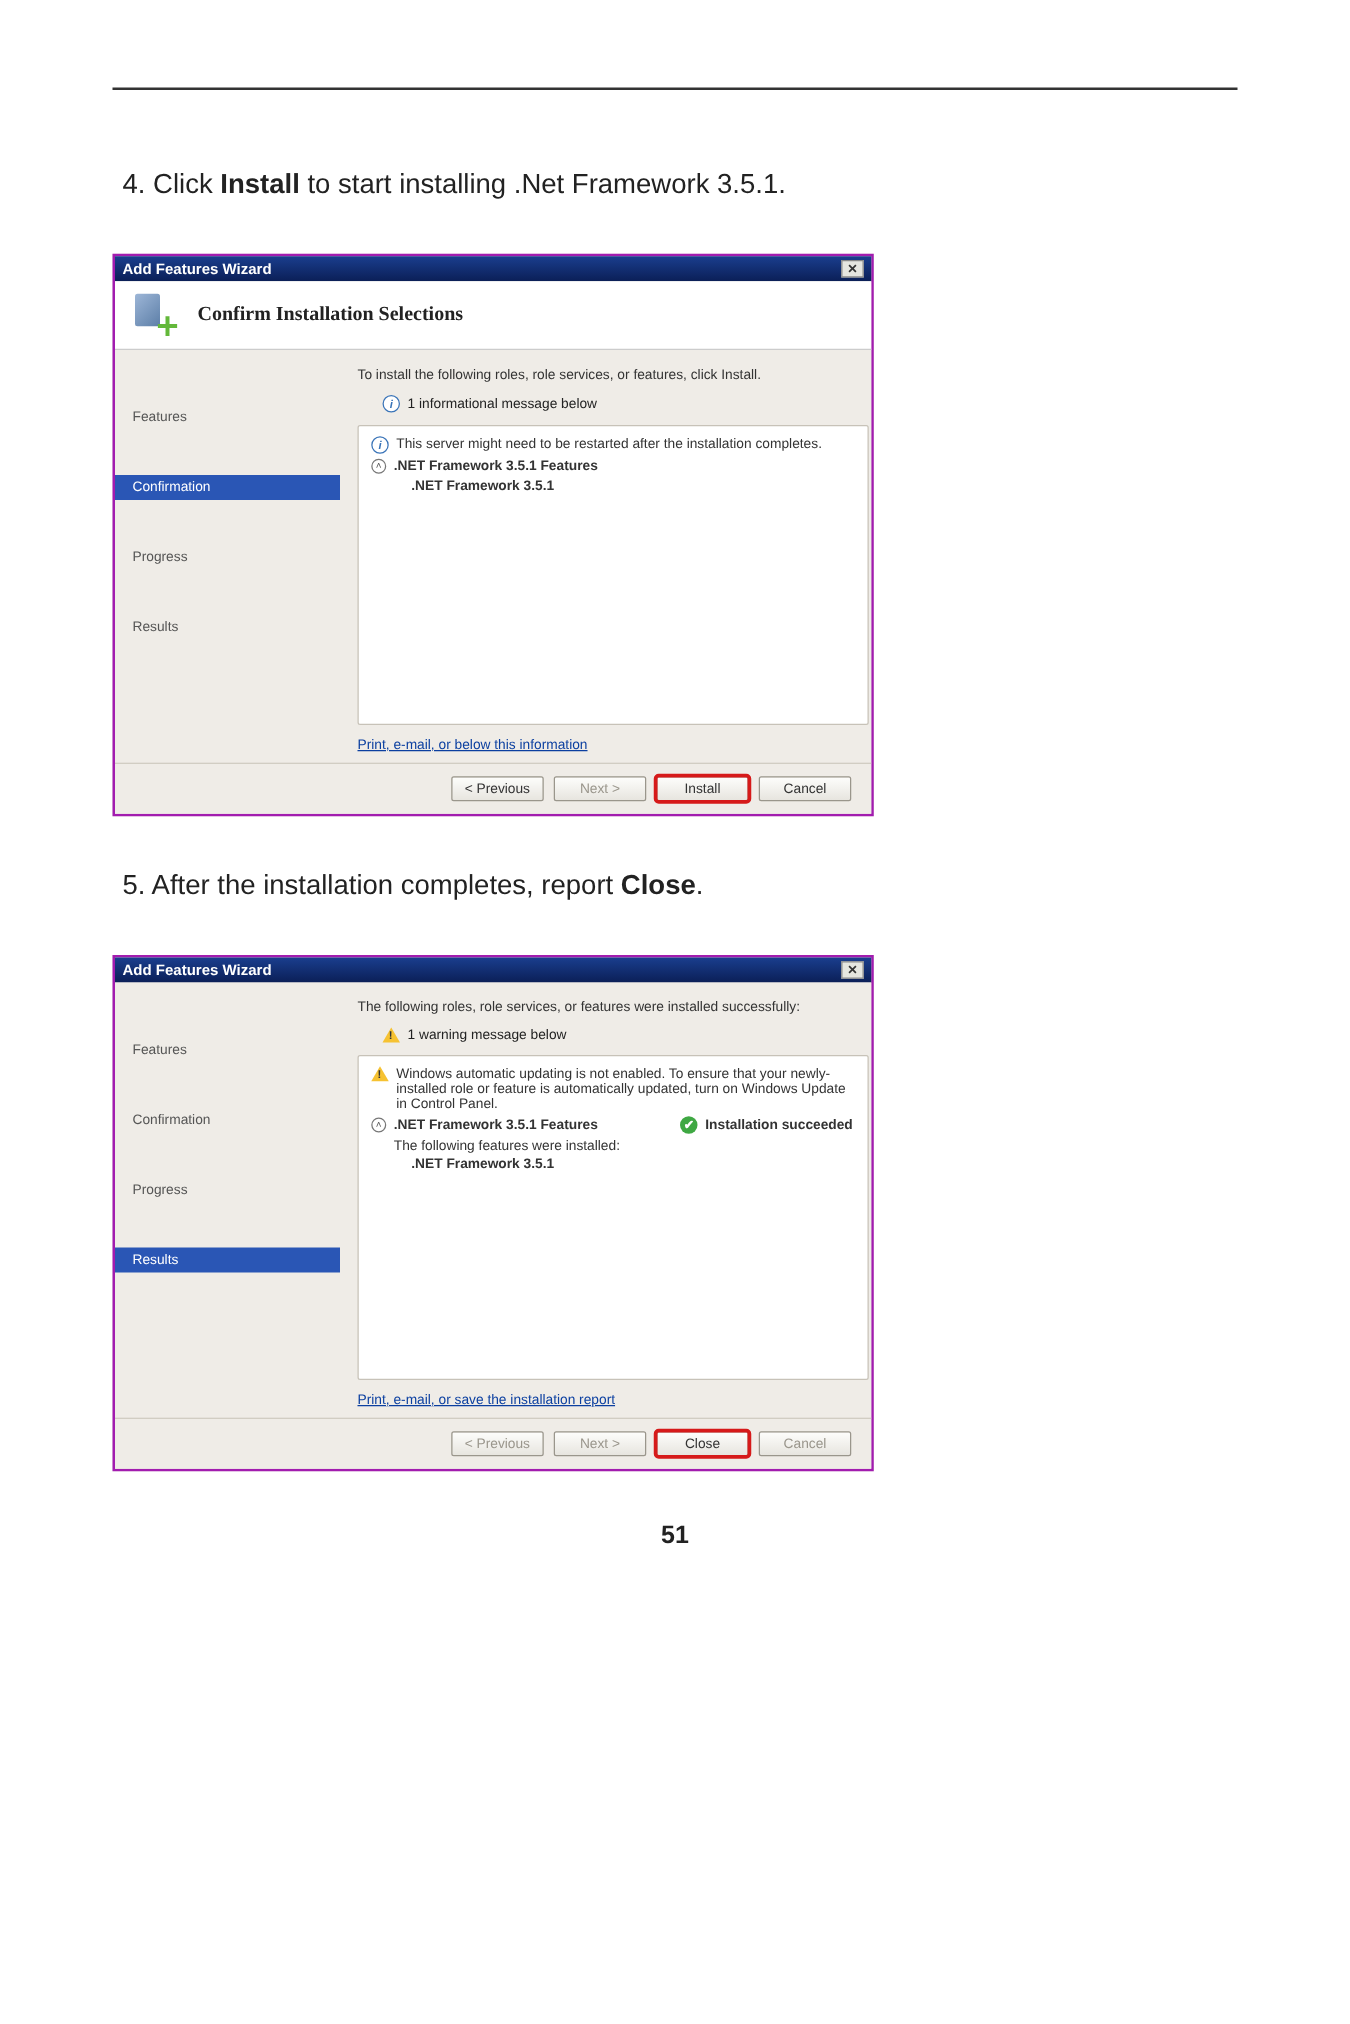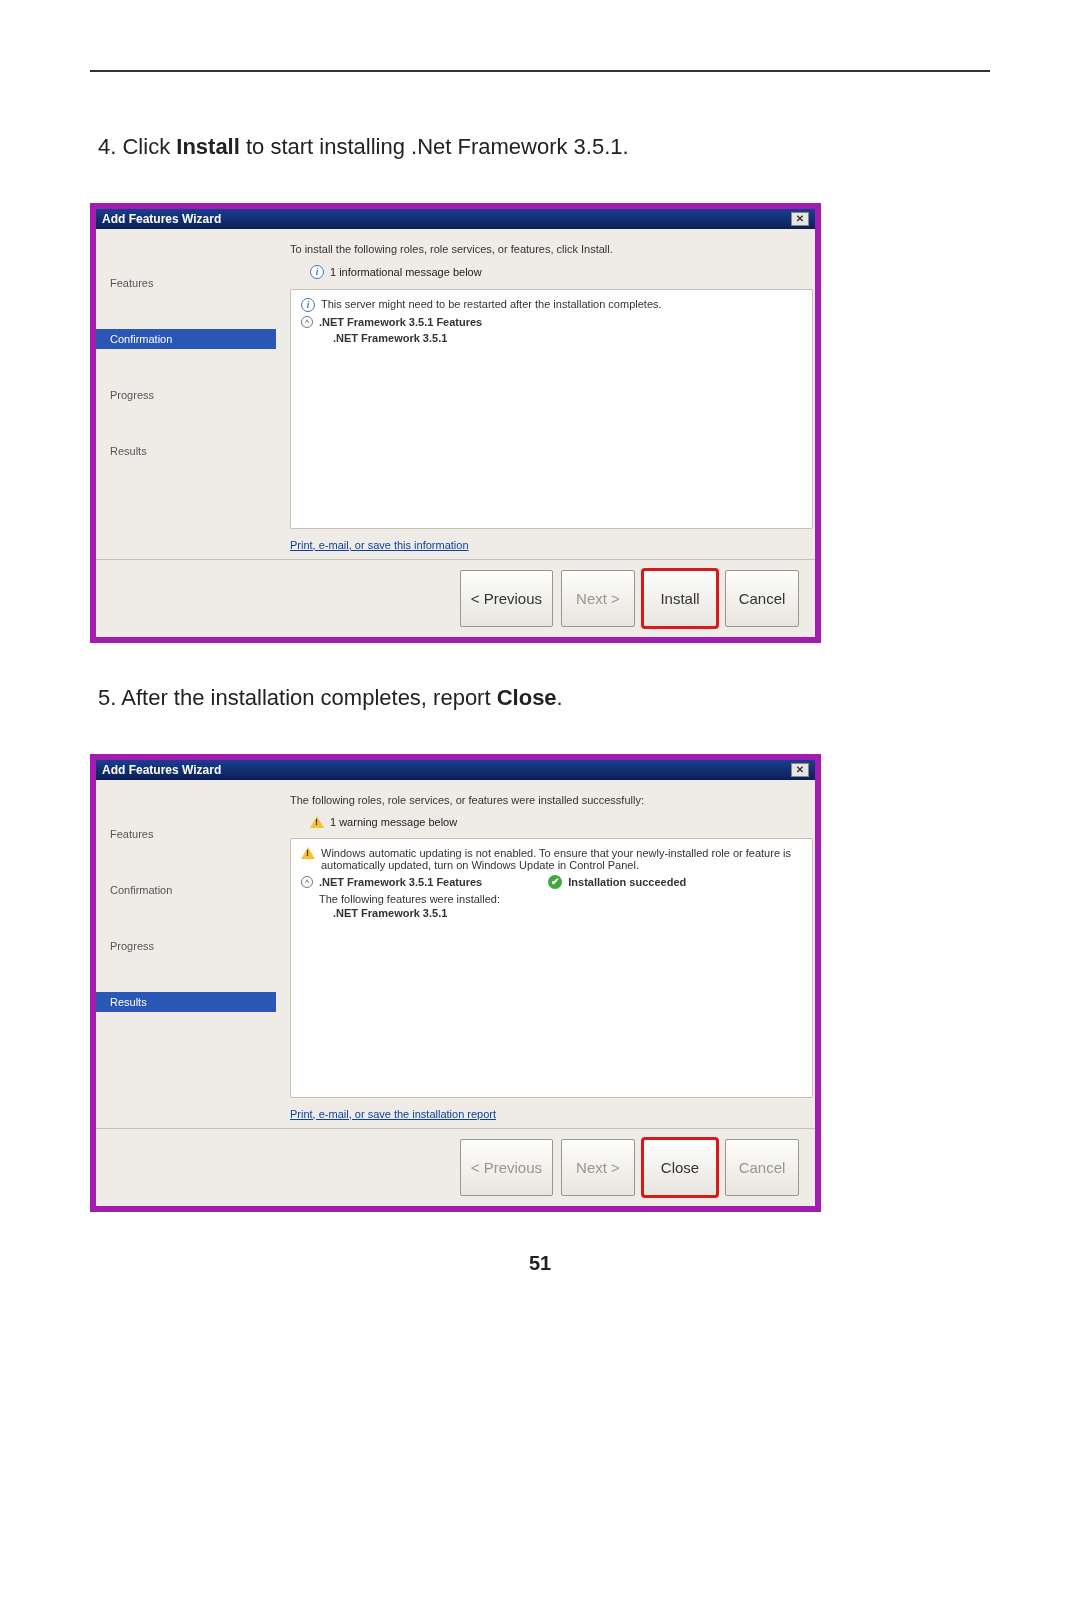--- a/index.html
+++ b/index.html
@@ -17,23 +17,23 @@
   }
   .step-text {
     font-size: 22px;
     line-height: 1.4;
     margin: 0 0 40px 8px;
   }
   .step-bold { font-weight: bold; }
 
   
   .wizard {
-    width: 731px;
+    width: 609px;
     margin: 0 0 40px 0;
-    border: 6px solid #a21caf;
+    border: 2px solid #a21caf;
     background: #efece7;
     font-size: 11px;
   }
   .wizard-titlebar {
     background: linear-gradient(#1a3e8e, #0b1f57);
     color: #fff;
     font-weight: bold;
     font-size: 12px;
     padding: 3px 6px;
     display: flex;
@@ -212,22 +212,22 @@
   .wizard-footer {
     border-top: 1px solid #c7c2b8;
     padding: 10px 16px;
     display: flex;
     justify-content: flex-end;
     gap: 8px;
     background: #efece7;
   }
   .wbtn {
     min-width: 74px;
-    padding: 19px 10px;
-    font-size: 15px;
+    padding: 3px 10px;
+    font-size: 11px;
     background: linear-gradient(#fdfdfb,#e7e5df);
     border: 1px solid #9a968c;
     border-radius: 2px;
     text-align: center;
     color: #333;
   }
   .wbtn.disabled {
     color: #9a968c;
   }
   .highlight-border {
@@ -248,20 +248,27 @@
 
 <p class="step-text">
   <span>4.</span>
   <span>Click </span><span class="step-bold">Install</span><span> to start installing .Net Framework 3.5.1.</span>
 </p>
 
 <div class="wizard">
   <div class="wizard-titlebar">
     <span>Add Features Wizard</span>
     <span class="close-btn">✕</span>
+  </div>
+  <div class="wizard-header">
+    <div class="icon-wrap">
+      <div class="server-shape"></div>
+      <div class="plus-shape"></div>
+    </div>
+    <h2>Confirm Installation Selections</h2>
   </div>
   <div class="wizard-body">
     <div class="wizard-sidebar">
       <div class="nav-item">Features</div>
       <div class="nav-item active">Confirmation</div>
       <div class="nav-item">Progress</div>
       <div class="nav-item">Results</div>
     </div>
     <div class="wizard-main">
       <div class="intro-line">To install the following roles, role services, or features, click Install.</div>
@@ -273,21 +280,21 @@
         <div class="feature-row">
           <span class="info-icon">i</span>
           <span>This server might need to be restarted after the installation completes.</span>
         </div>
         <div class="feature-row">
           <span class="collapse-icon">˄</span>
           <span style="font-weight:bold">.NET Framework 3.5.1 Features</span>
         </div>
         <div class="feature-sub" style="font-weight:bold">.NET Framework 3.5.1</div>
       </div>
-      <a class="link-text">Print, e-mail, or save this information</a>
+      <a class="link-text">Print, e-mail, or below this information</a>
     </div>
   </div>
   <div class="wizard-footer">
     <div class="wbtn">&lt; Previous</div>
     <div class="wbtn disabled">Next &gt;</div>
     <div class="wbtn highlight-border">Install</div>
     <div class="wbtn">Cancel</div>
   </div>
 </div>
 

